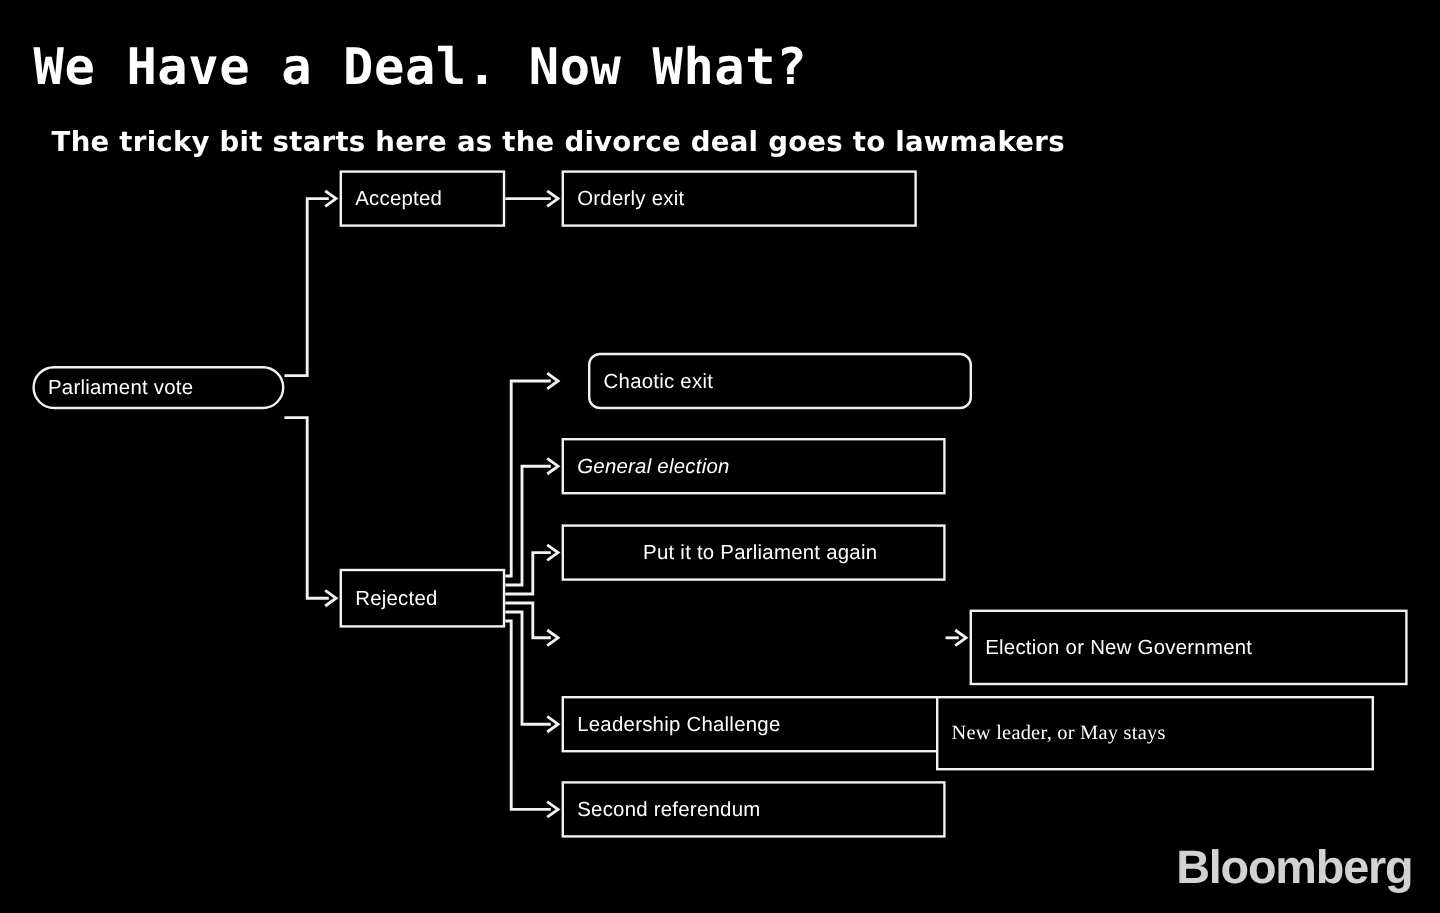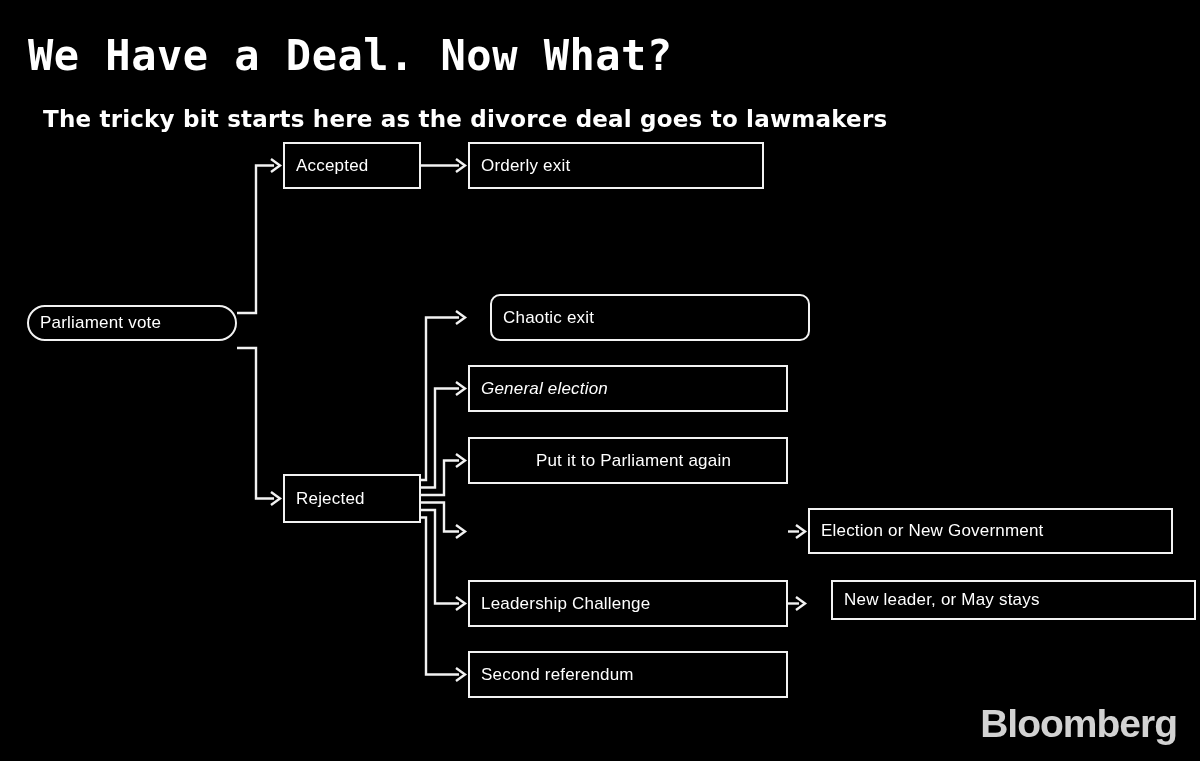--- a/index.html
+++ b/index.html
@@ -147,23 +147,23 @@
 
 
   <div class="node" style="left:468px;top:580px;width:320px;height:47px;">
     <span>Leadership Challenge</span>
   </div>
 
   <div class="node" style="left:468px;top:651px;width:320px;height:47px;">
     <span>Second referendum</span>
   </div>
 
-  <div class="node" style="left:808px;top:508px;width:365px;height:46px;">
+  <div class="node" style="left:808px;top:508px;width:365px;height:63px;">
     <span>Election or New Government</span>
   </div>
 
-  <div class="node" style="left:831px;top:580px;width:365px;height:40px;">
+  <div class="node" style="left:780px;top:580px;width:365px;height:62px;font-family:Liberation Serif, serif;">
     <span>New leader, or May stays</span>
   </div>
 
   <div class="brand-logo">Bloomberg</div>
 
 </div>
 
 </body></html>

